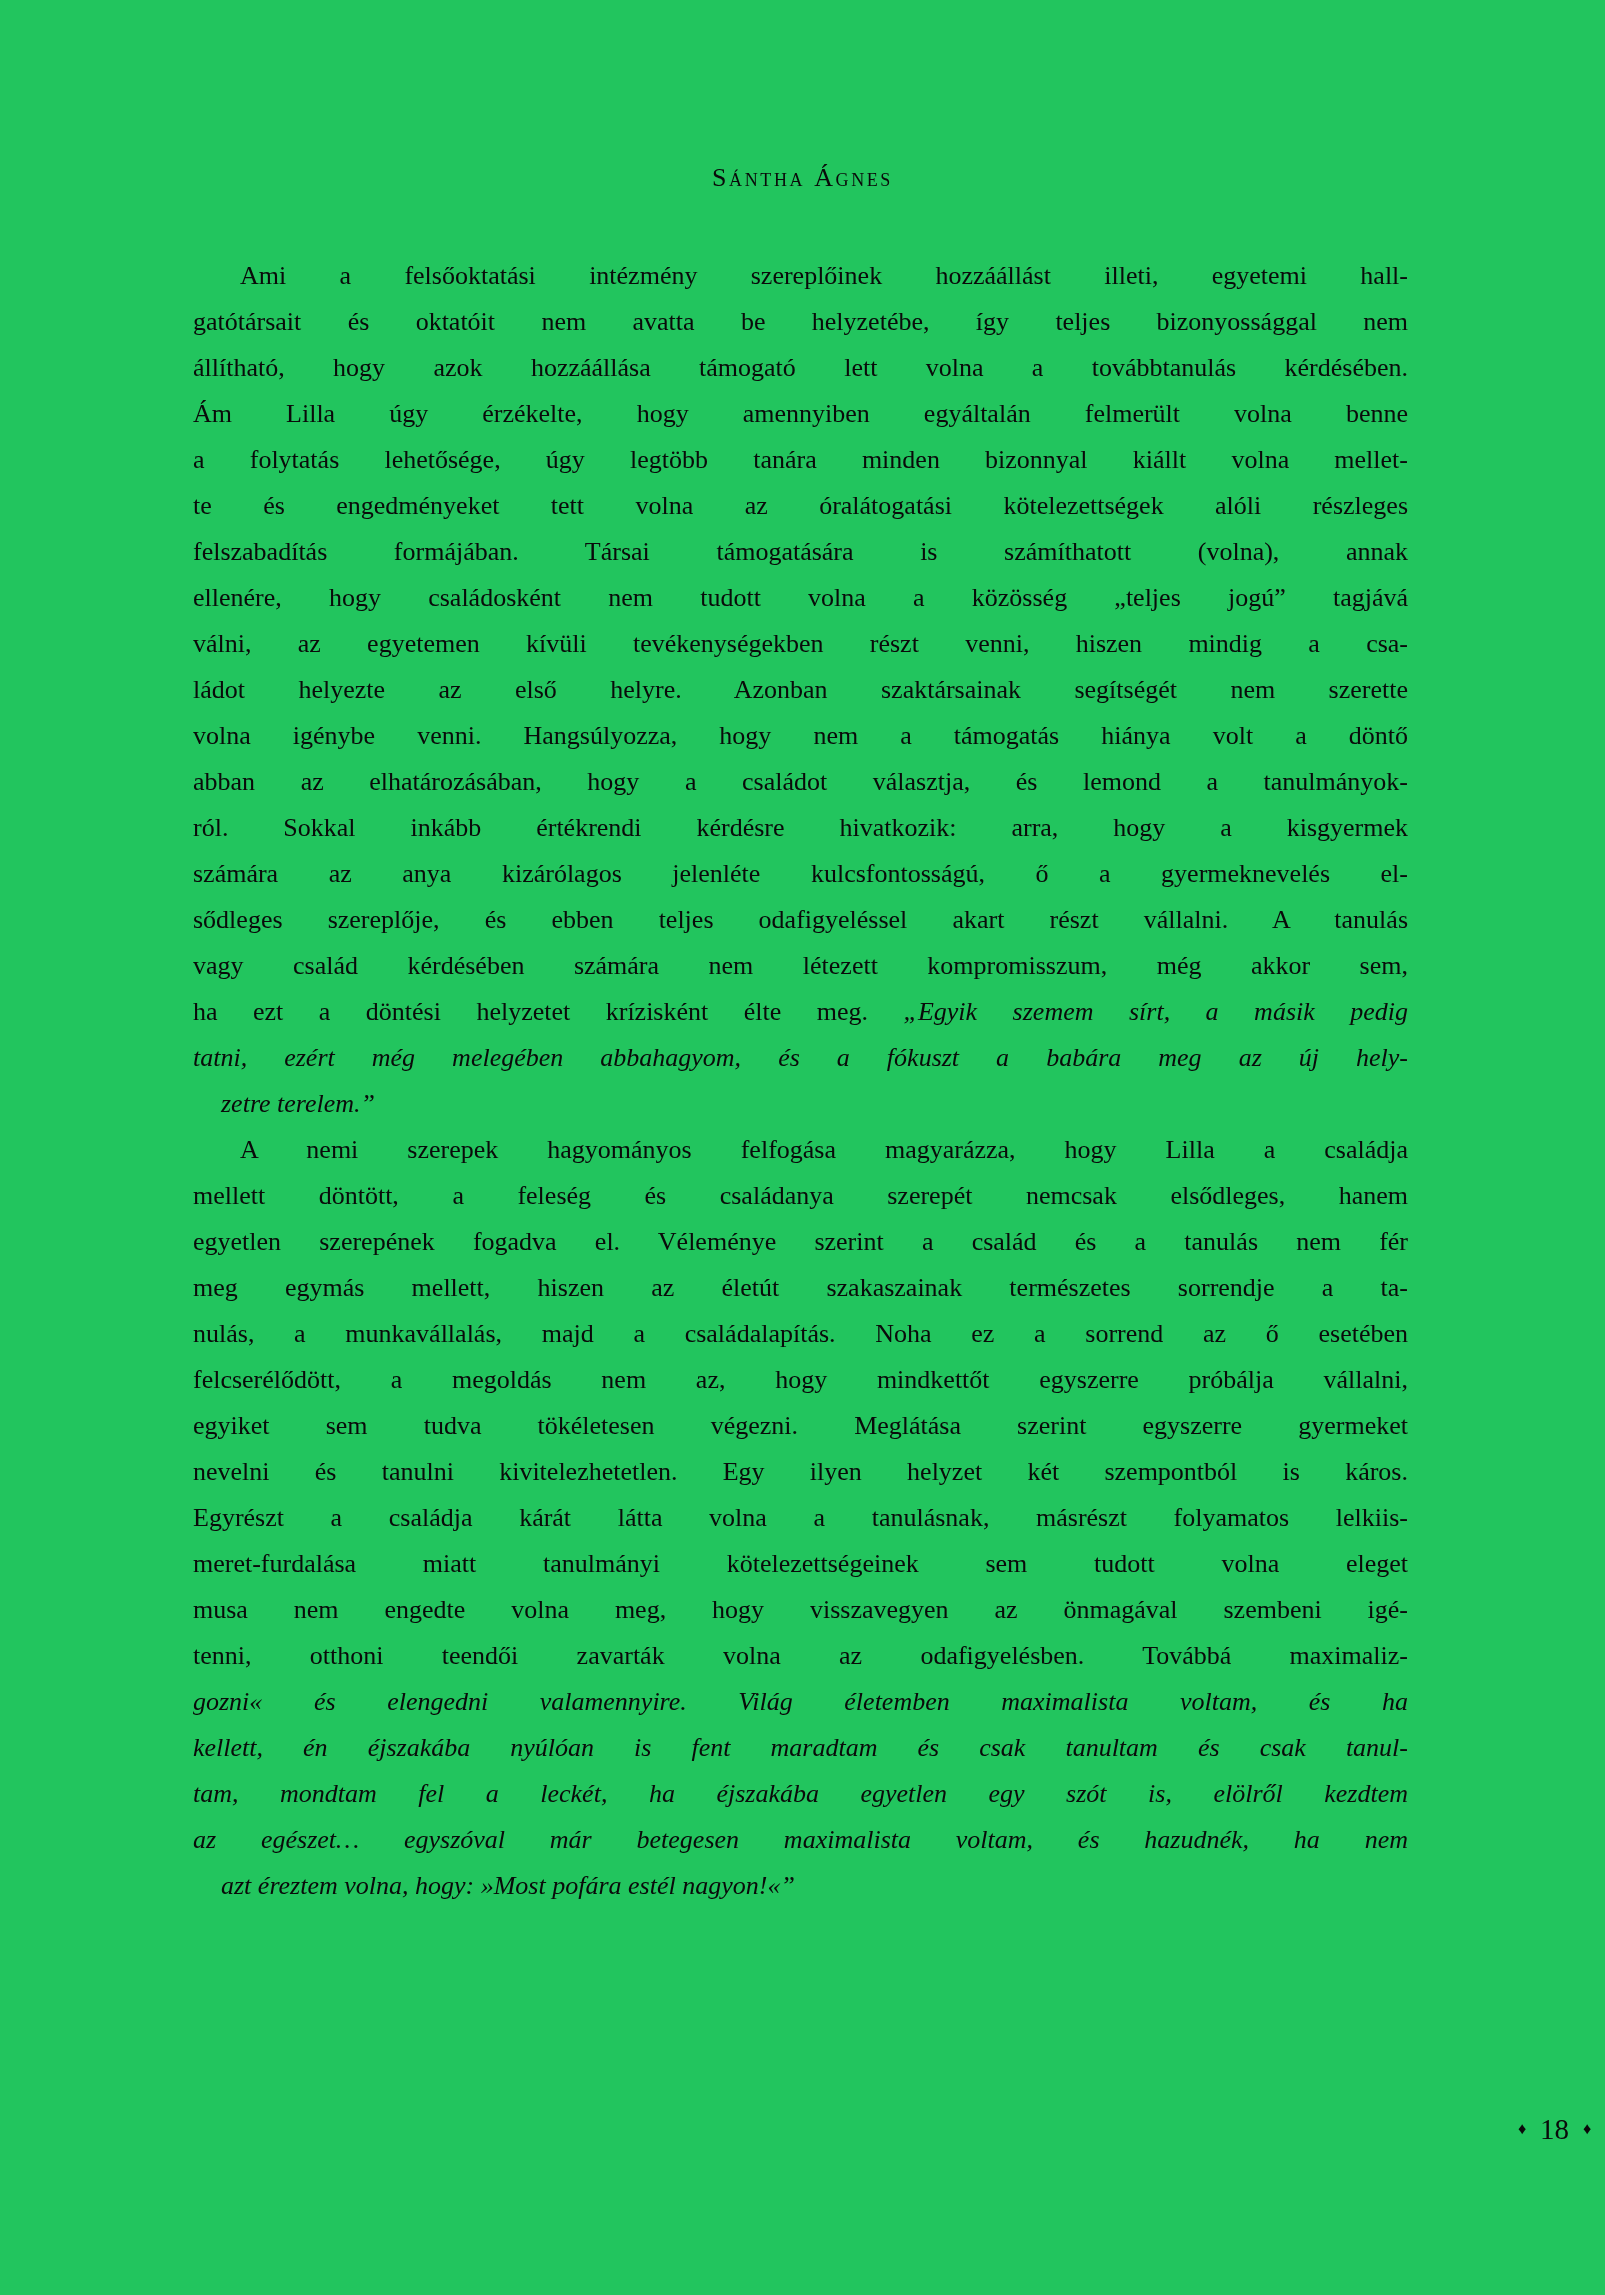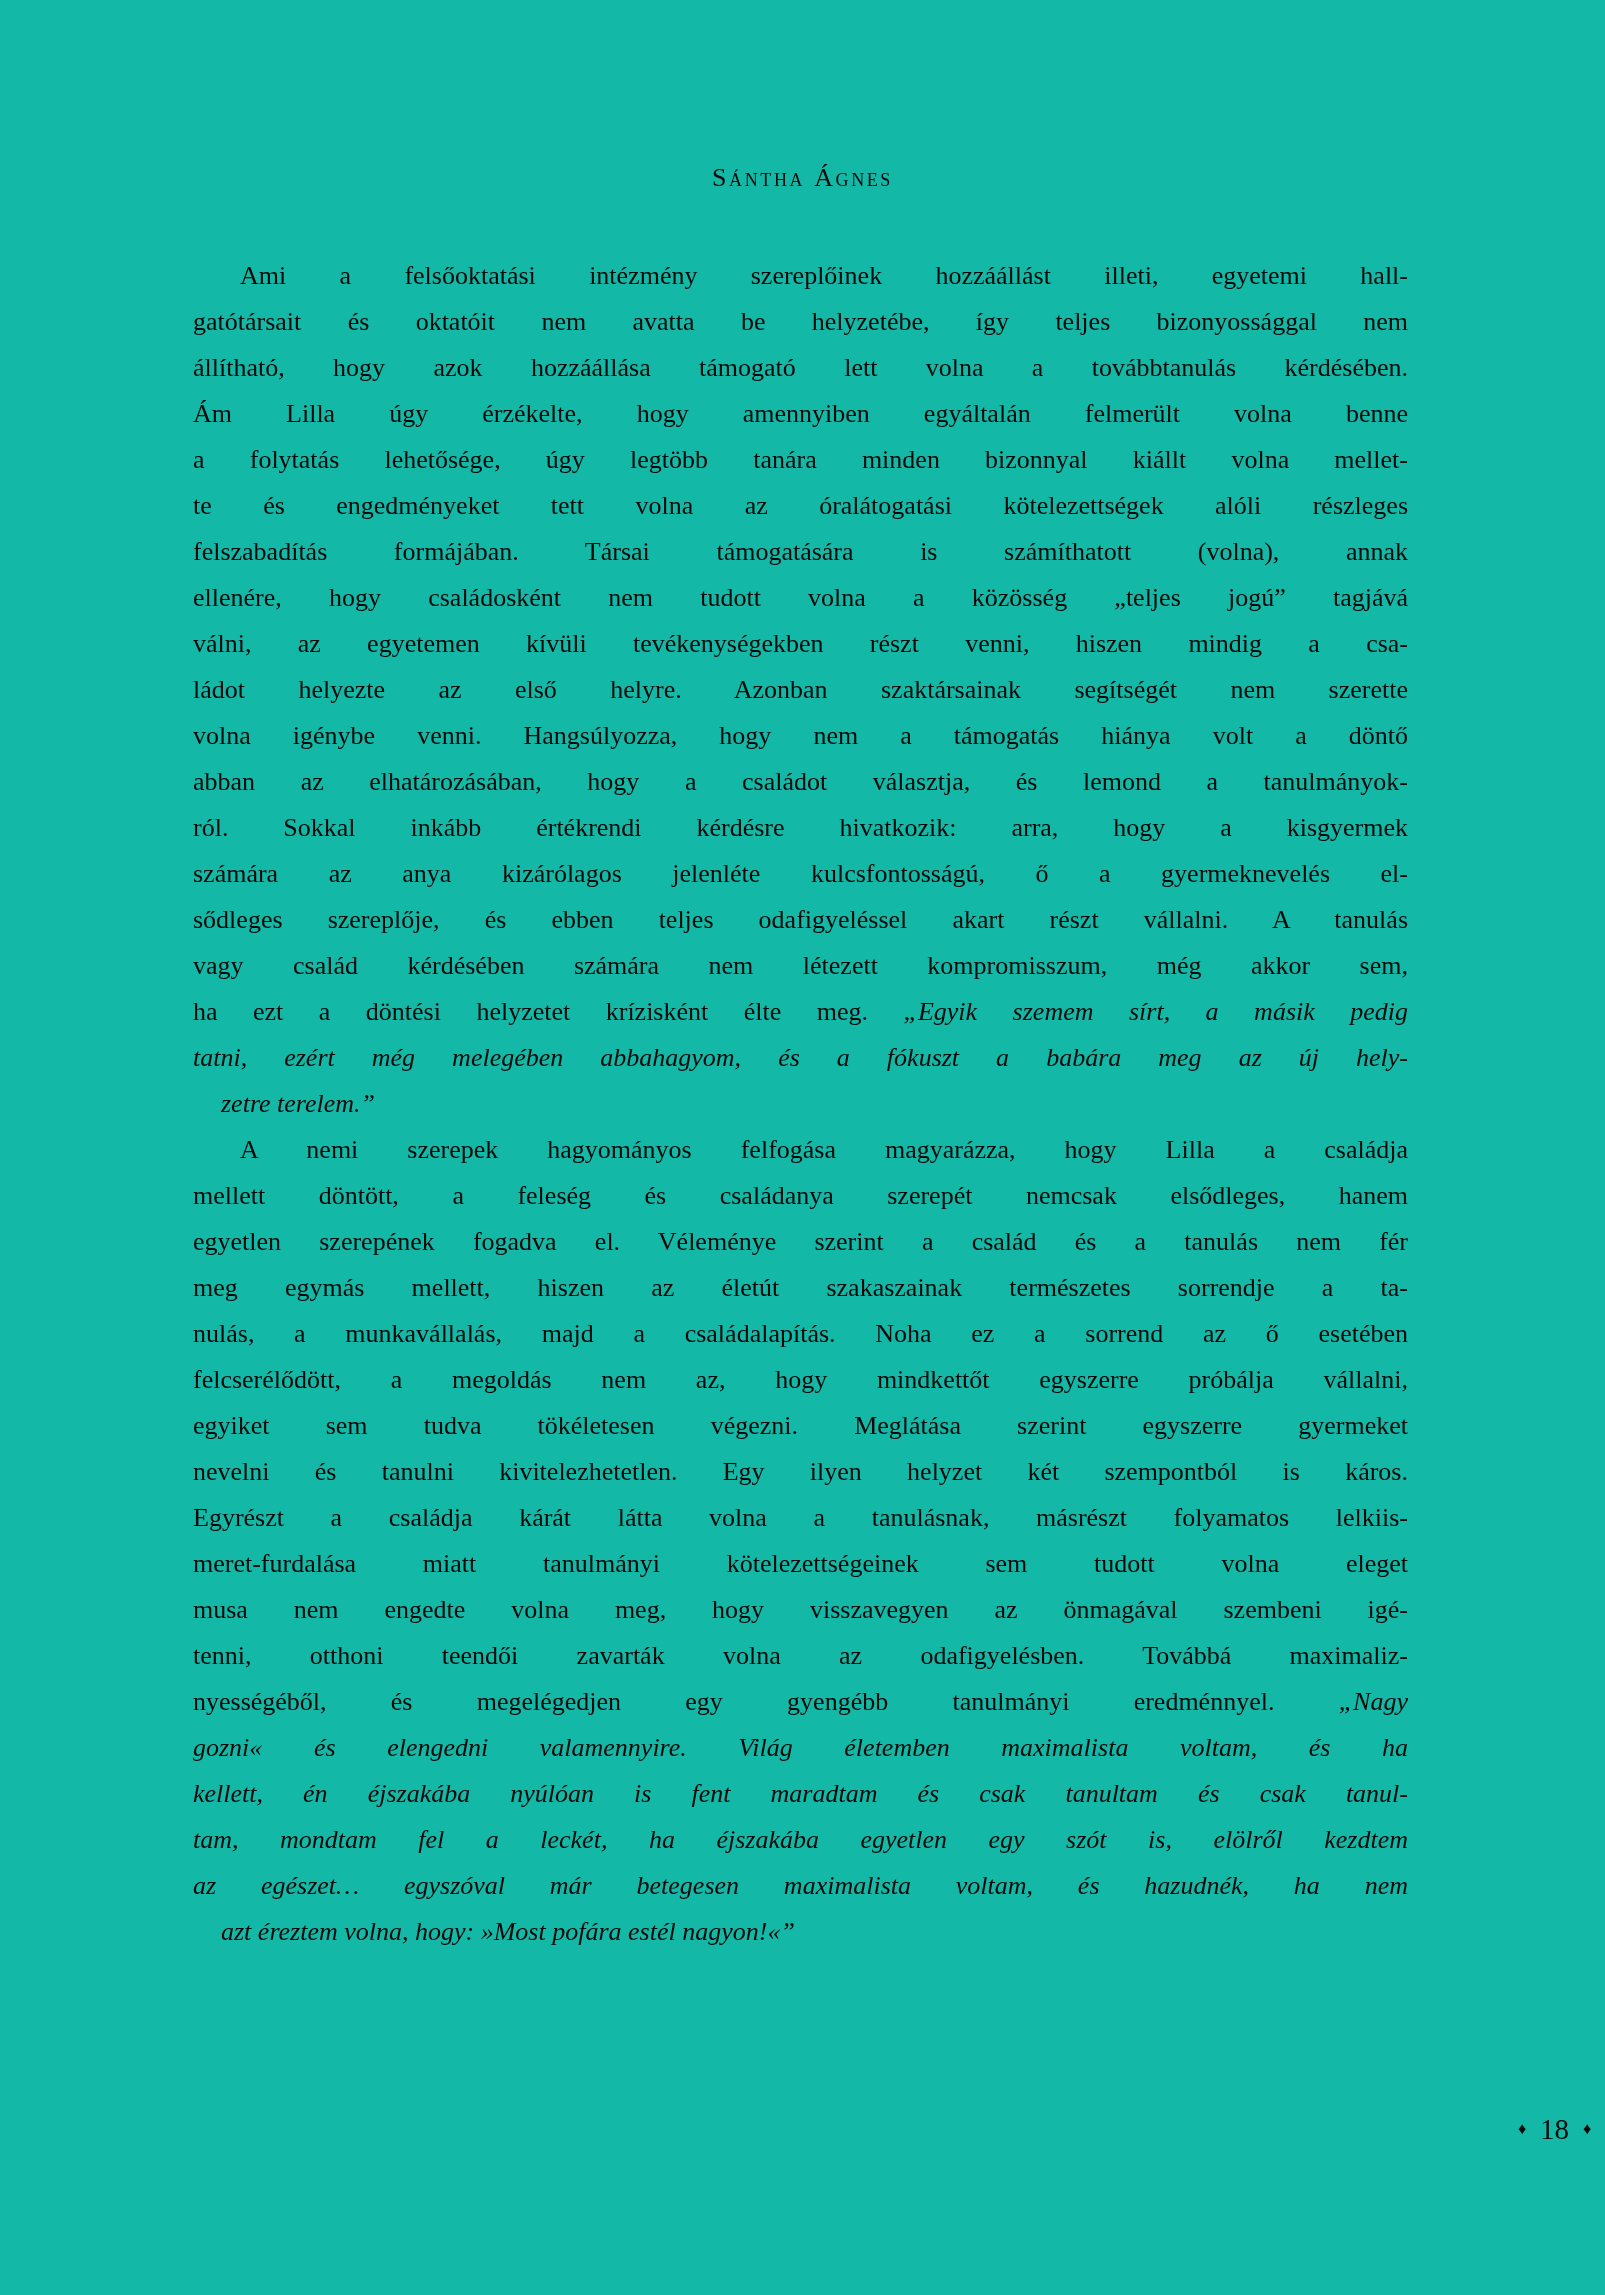--- a/index.html
+++ b/index.html
@@ -1,20 +1,20 @@
 <!DOCTYPE html>
 <html lang="hu" style="font-size:13.8px"><head>
 <meta charset="utf-8">
 <style>
   html, body { margin: 0; padding: 0; background: #ffffff; }
   .page {
     position: relative;
     width: 1605px;
     height: 2295px;
-    background: #14b8a6;
+    background: #22c55e;
     color: #000000;
     font-family: "Liberation Serif", "DejaVu Serif", serif;
     overflow: hidden;
   }
   .running-header {
     position: absolute;
     top: 163px;
     left: 0;
     width: 100%;
     text-align: center;
@@ -90,21 +90,20 @@
         <div class="line"><span class="roman">egyetlen szerepének fogadva el. Véleménye szerint a család és a tanulás nem fér</span></div>
         <div class="line"><span class="roman">meg egymás mellett, hiszen az életút szakaszainak természetes sorrendje a ta-</span></div>
         <div class="line"><span class="roman">nulás, a munkavállalás, majd a családalapítás. Noha ez a sorrend az ő esetében</span></div>
         <div class="line"><span class="roman">felcserélődött, a megoldás nem az, hogy mindkettőt egyszerre próbálja vállalni,</span></div>
         <div class="line"><span class="roman">egyiket sem tudva tökéletesen végezni. Meglátása szerint egyszerre gyermeket</span></div>
         <div class="line"><span class="roman">nevelni és tanulni kivitelezhetetlen. Egy ilyen helyzet két szempontból is káros.</span></div>
         <div class="line"><span class="roman">Egyrészt a családja kárát látta volna a tanulásnak, másrészt folyamatos lelkiis-</span></div>
         <div class="line"><span class="roman">meret-furdalása miatt tanulmányi kötelezettségeinek sem tudott volna eleget</span></div>
         <div class="line"><span class="roman">musa nem engedte volna meg, hogy visszavegyen az önmagával szembeni igé-</span></div>
         <div class="line"><span class="roman">tenni, otthoni teendői zavarták volna az odafigyelésben. Továbbá maximaliz-</span></div>
-        <div class="line"><span class="roman">nyességéből, és megelégedjen egy gyengébb tanulmányi eredménnyel. </span><span class="italic">„Nagy</span></div>
         <div class="line"><span class="italic">gozni« és elengedni valamennyire. Világ életemben maximalista voltam, és ha</span></div>
         <div class="line"><span class="italic">kellett, én éjszakába nyúlóan is fent maradtam és csak tanultam és csak tanul-</span></div>
         <div class="line"><span class="italic">tam, mondtam fel a leckét, ha éjszakába egyetlen egy szót is, elölről kezdtem</span></div>
         <div class="line"><span class="italic">az egészet… egyszóval már betegesen maximalista voltam, és hazudnék, ha nem</span></div>
         <div class="line last"><span class="italic">azt éreztem volna, hogy: »Most pofára estél nagyon!«”</span></div>
       </div>
     </div>
 
   <div class="footer">
     <span class="orn">♦</span><span>18</span><span class="orn">♦</span>

